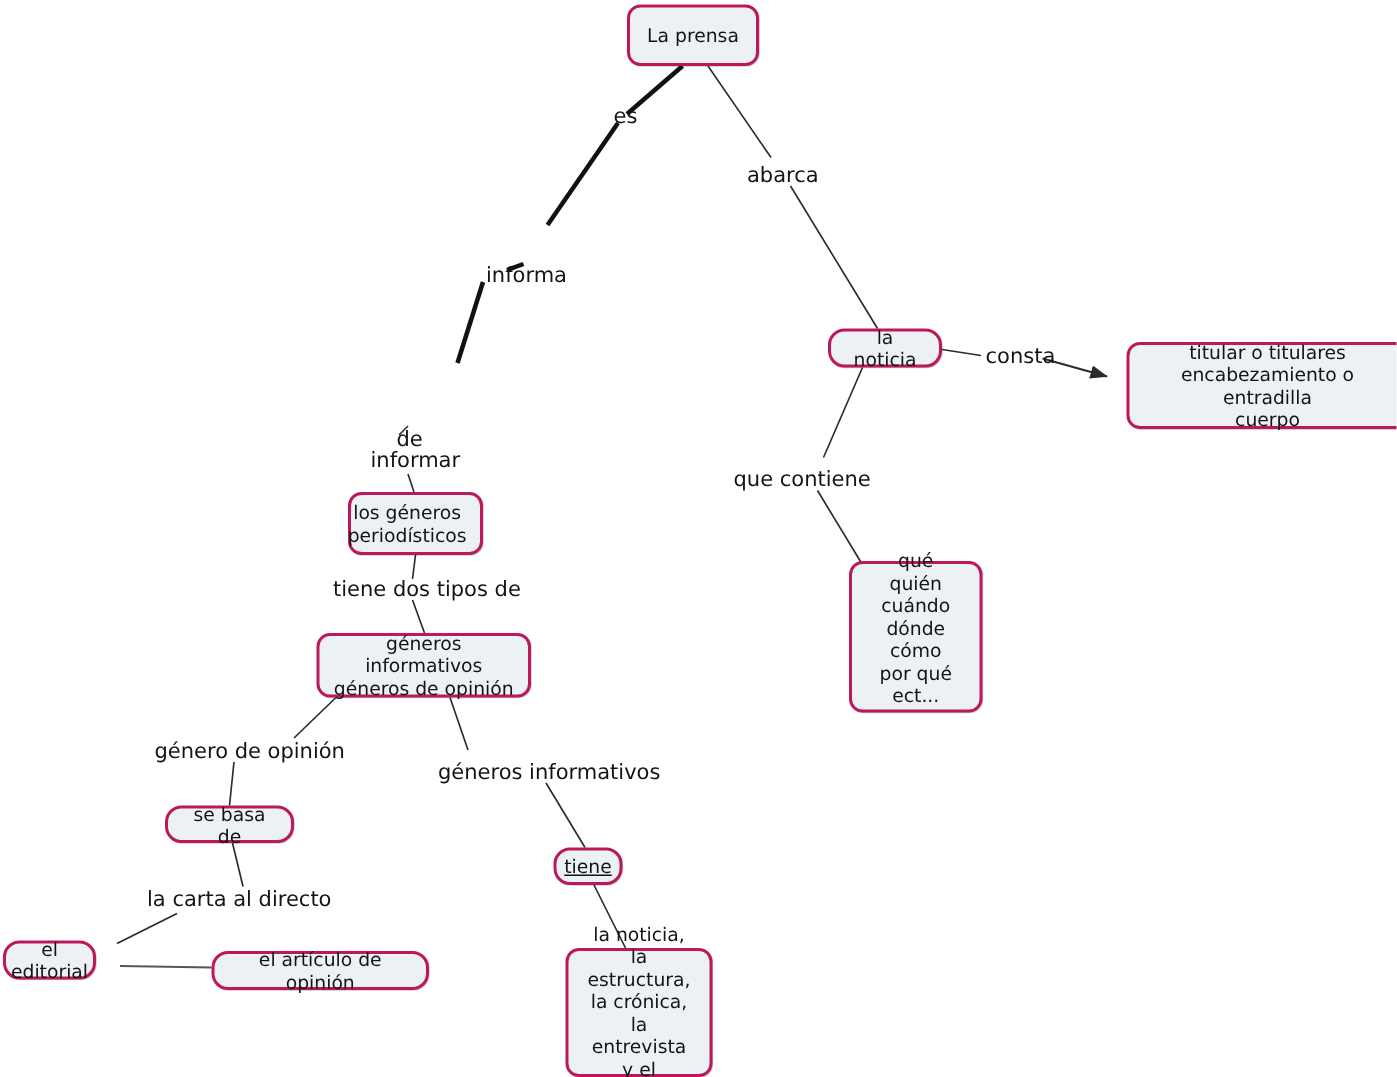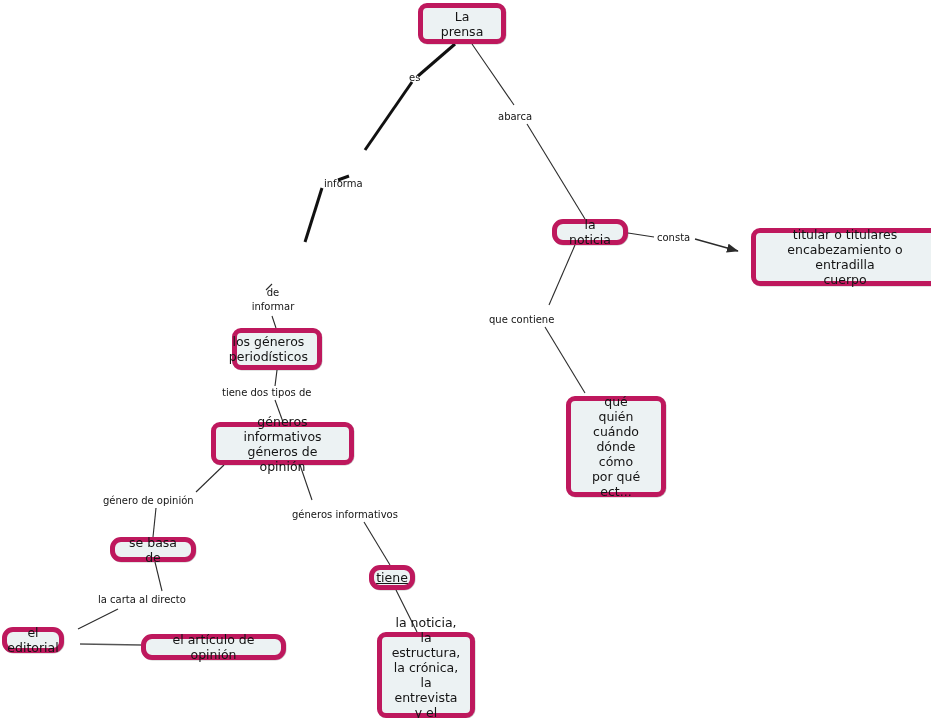--- a/index.html
+++ b/index.html
@@ -28,39 +28,39 @@
     left: 0;
     top: 0;
     width: 931px;
     height: 718px;
     pointer-events: none;
   }
   .node {
     position: absolute;
     box-sizing: border-box;
     background: #ecf2f3;
-    border: 5px solid #be185d;
+    border: 2px solid #be185d;
     border-radius: 9px;
     display: flex;
     align-items: center;
     justify-content: center;
     text-align: center;
     font-size: 12.5px;
     line-height: 15px;
     color: #141414;
     padding: 2px 9px;
     white-space: pre-line;
     box-shadow: 0.5px 0.5px 0 rgba(0,0,0,0.22);
   }
   .node.small {
     border-radius: 11px;
   }
   .link-label {
     position: absolute;
-    font-size: 10px;
+    font-size: 14px;
     line-height: 14px;
     color: #141414;
     white-space: pre-line;
     text-align: center;
     background: transparent;
   }
 </style>
 </head>
 <body>
 
@@ -161,21 +161,21 @@
   <div class="node small" style="left:552px; top:219px; width:76px; height:26px;">
     <span>la noticia</span>
   </div>
 
   <div class="node" style="left:741px; top:228px; width:188px; height:58px;margin-left:10px;">
     <span>titular o titulares
 encabezamiento o entradilla
 cuerpo</span>
   </div>
 
-  <div class="node" style="left:566px; top:396px; width:100px; height:101px;">
+  <div class="node" style="left:566px; top:374px; width:89px; height:101px;align-items:flex-end;">
     <span>qué
 quién
 cuándo
 dónde
 cómo
 por qué ect...</span>
   </div>
 
   <div class="link-label" style="left:409px; top:71px;"><span>es</span></div>
 

